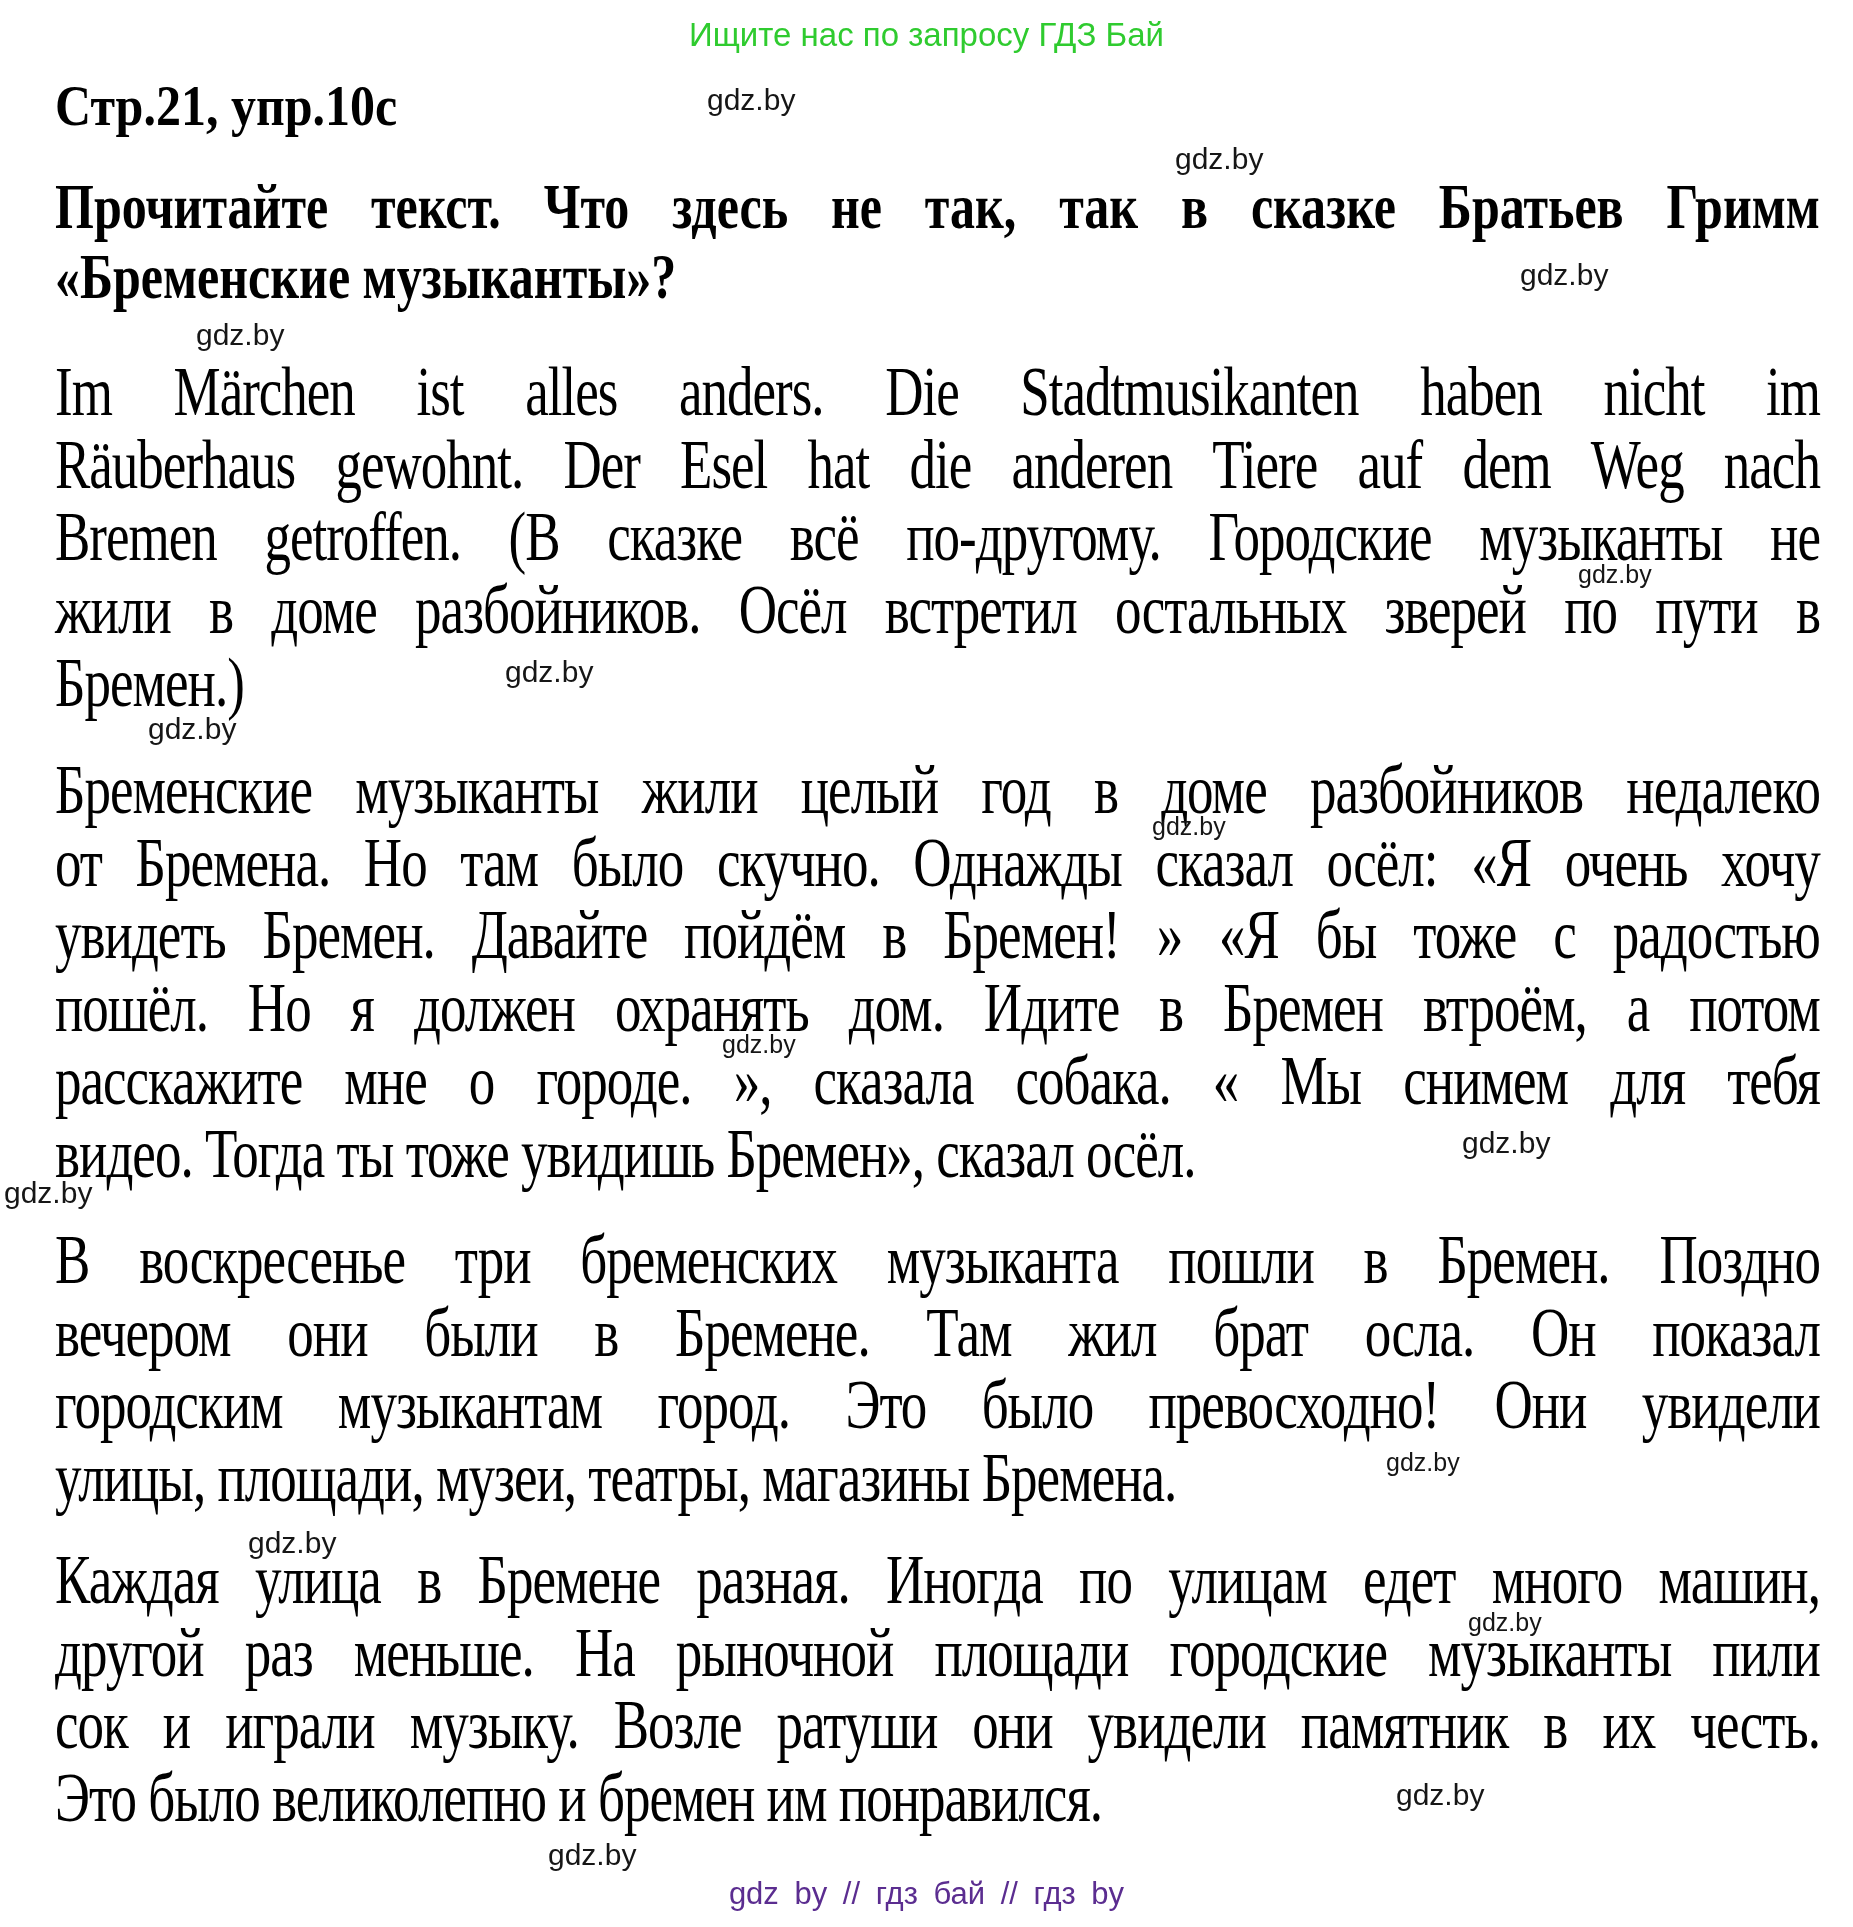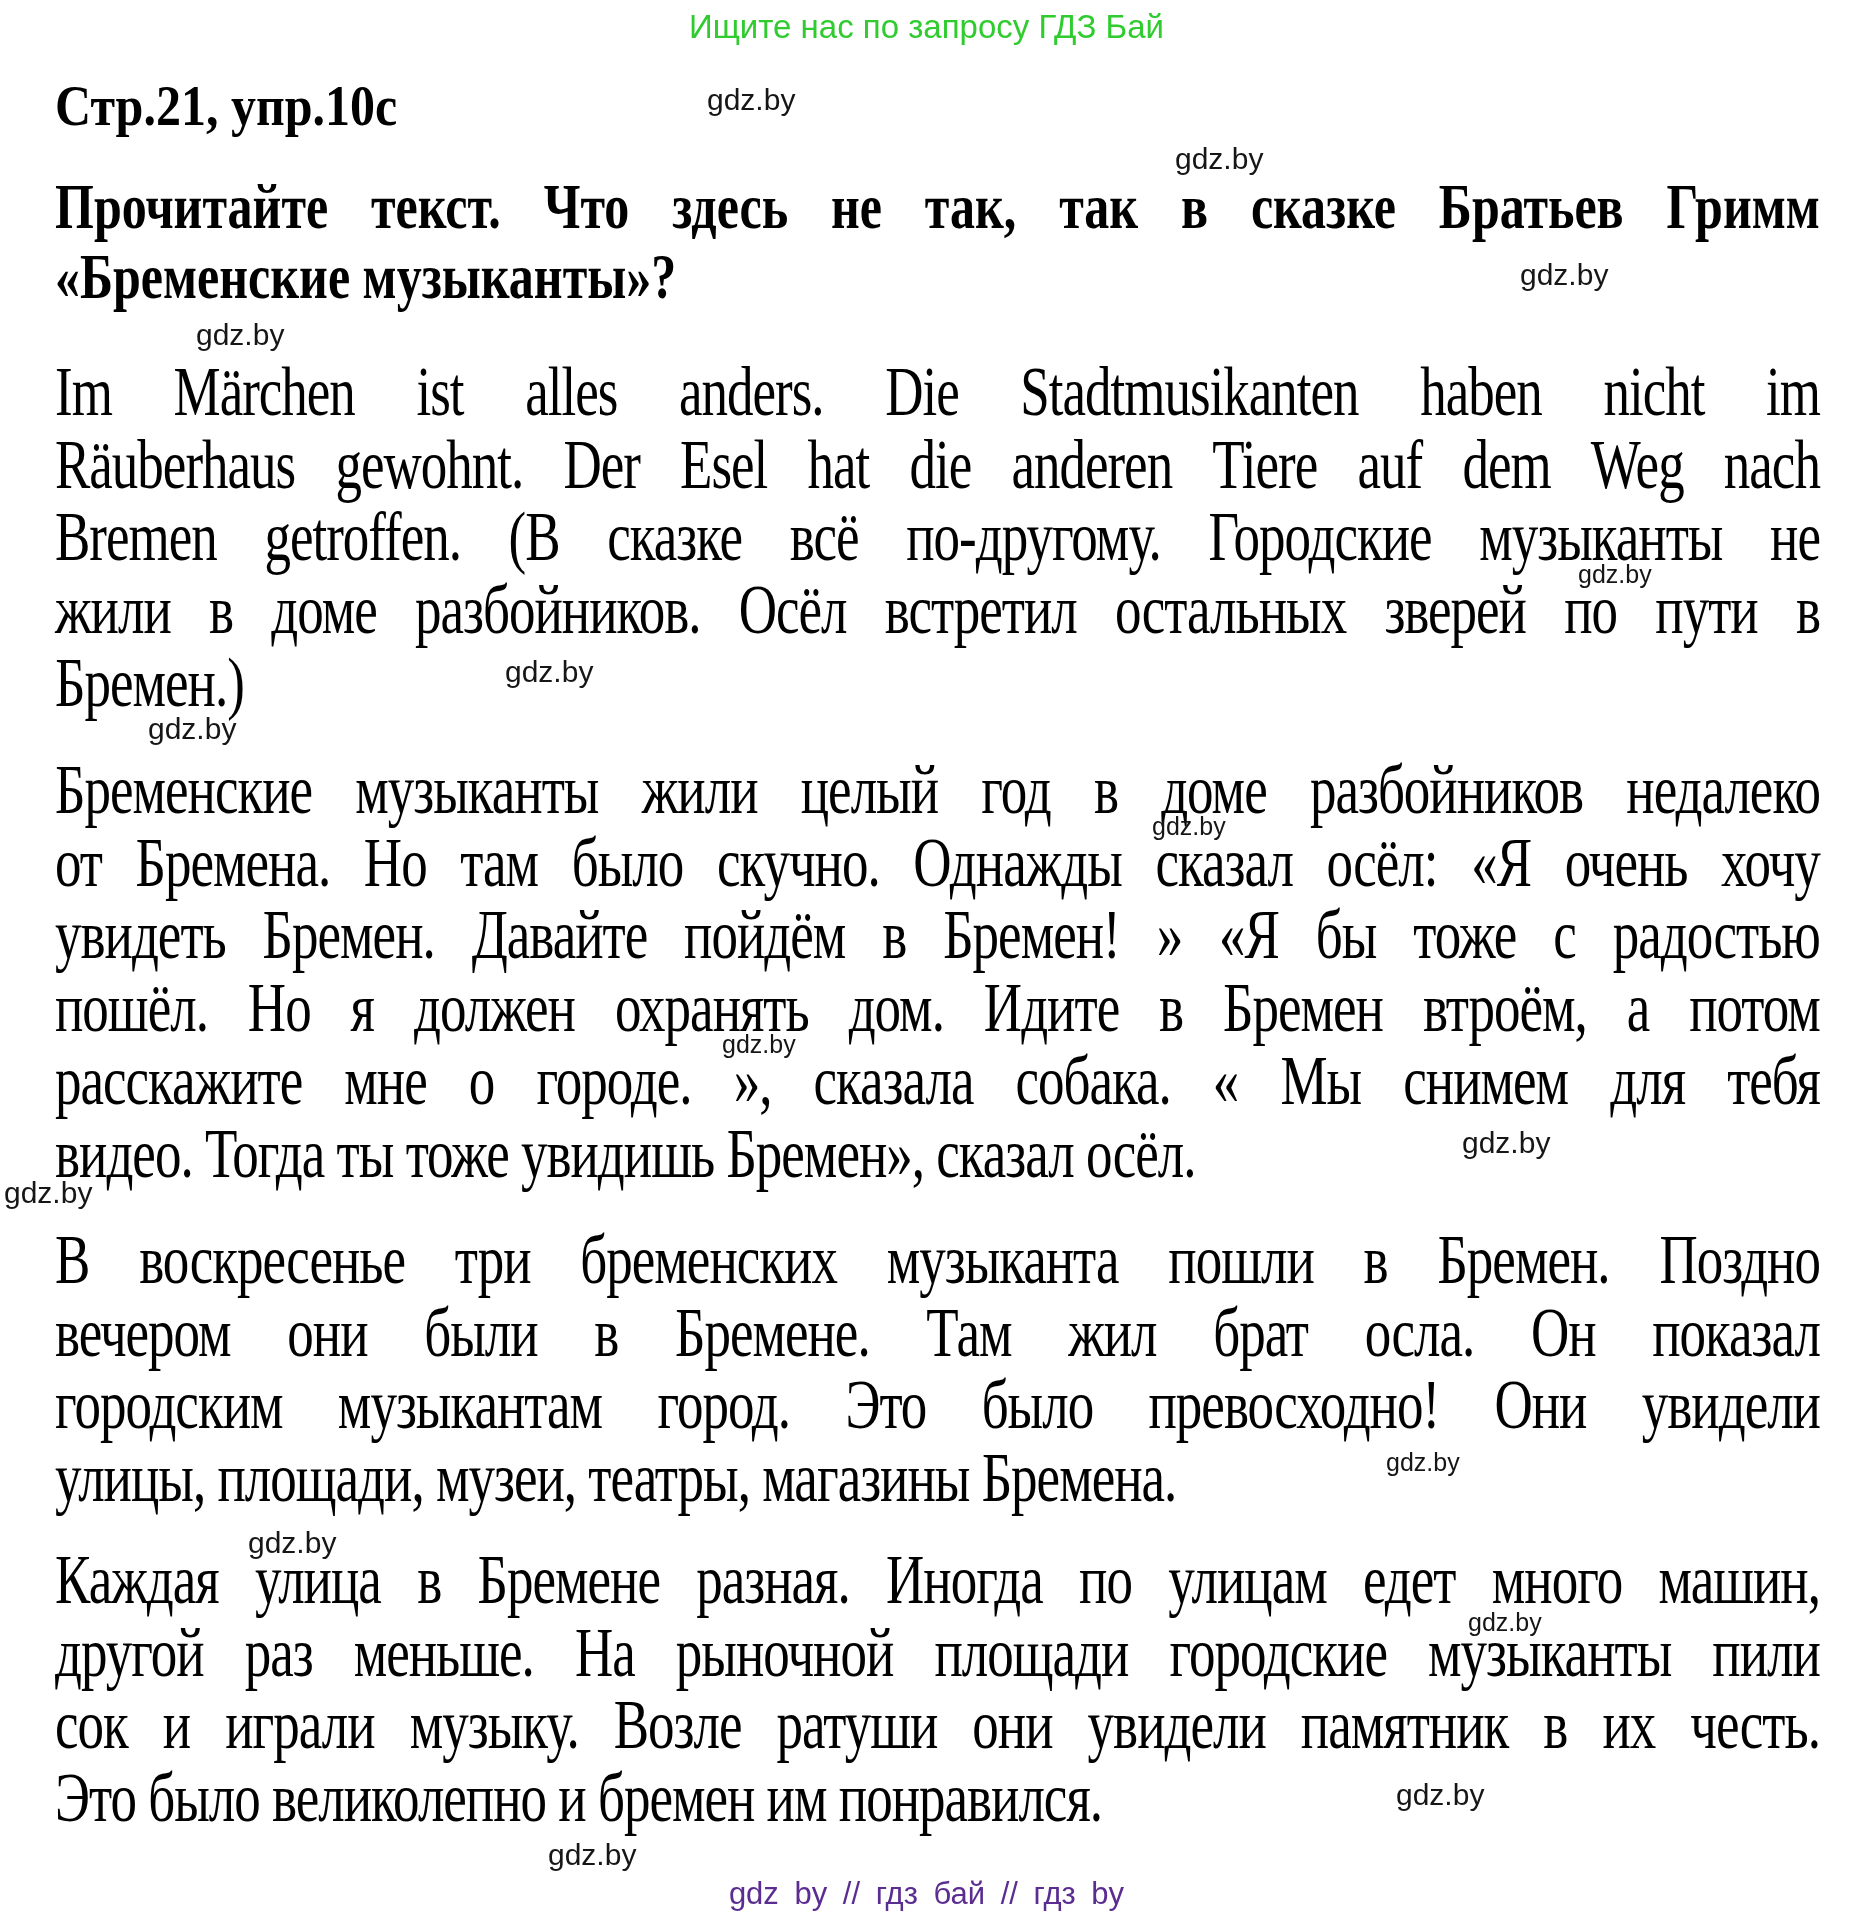--- a/index.html
+++ b/index.html
@@ -6,21 +6,21 @@
   html, body { background: #ffffff; }
   body {
     width: 1853px; height: 1927px;
     position: relative; overflow: hidden;
     font-family: "Liberation Serif", serif;
     color: #000000;
   }
   .page { position: absolute; inset: 0; }
 
   .promo {
-    position: absolute; top: 8px; left: 0; width: 100%;
+    position: absolute; top: 16px; left: 0; width: 100%;
     text-align: center;
     font-family: "Liberation Sans", sans-serif;
     font-size: 33px; font-weight: 500;
   }
 
   .title {
     position: absolute; top: 72px; left: 55px;
     font-size: 50px; font-weight: bold;
     transform: scaleY(1.15); transform-origin: top left;
   }

